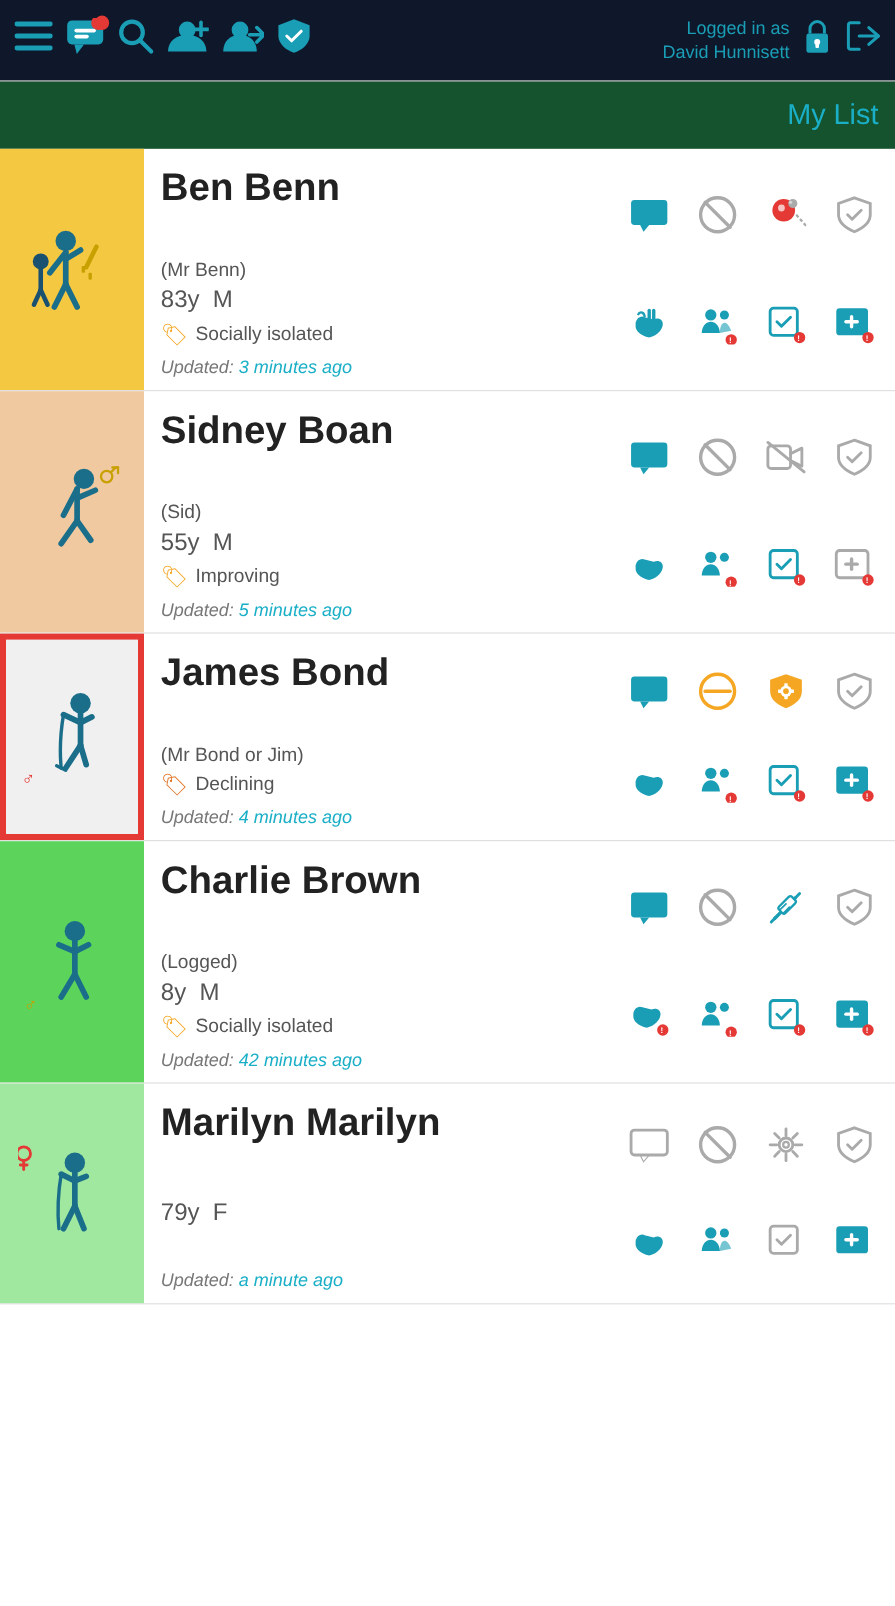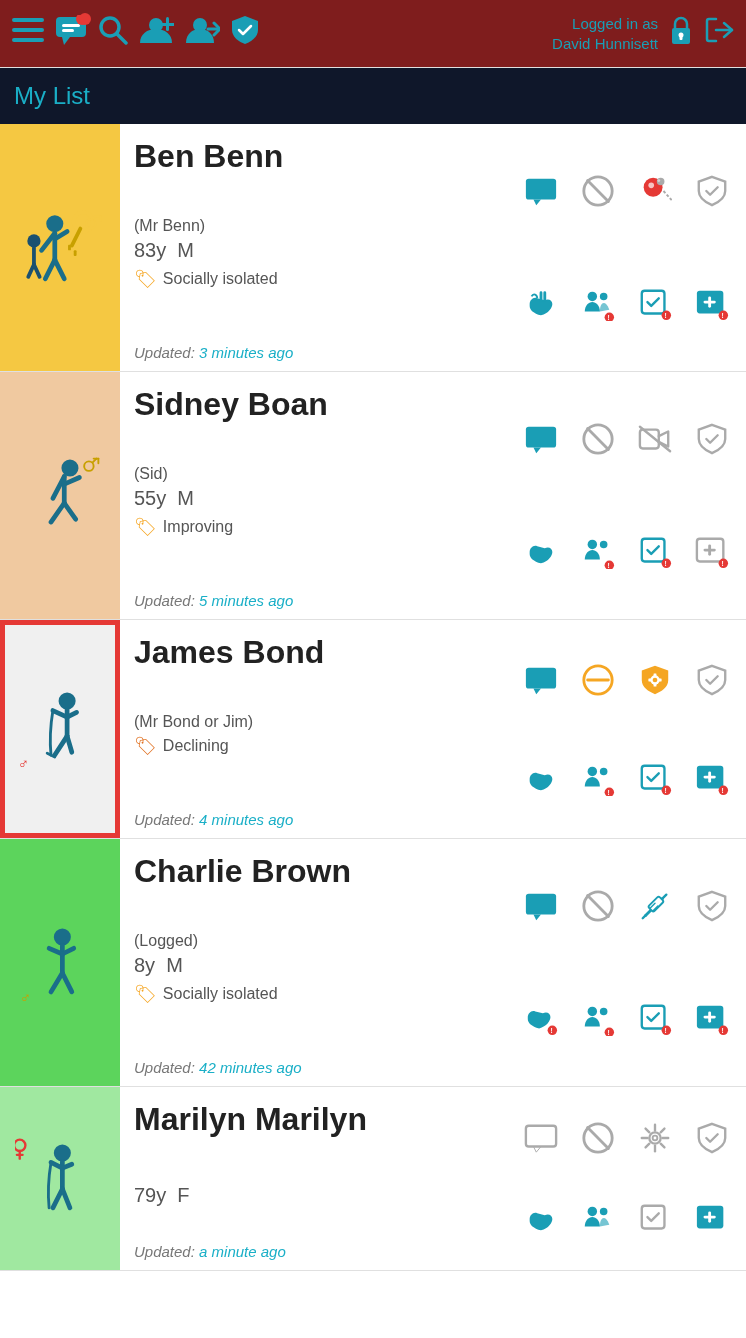--- a/index.html
+++ b/index.html
@@ -5,21 +5,21 @@
     * { box-sizing: border-box; margin: 0; padding: 0; }
     body {
       width: 746px;
       min-height: 1338px;
       font-family: -apple-system, BlinkMacSystemFont, 'Helvetica Neue', Arial, sans-serif;
       background: #fff;
     }
 
     
     .top-nav {
-      background: #7f1d1d;
+      background: #0f172a;
       display: flex;
       align-items: center;
       justify-content: space-between;
       padding: 8px 12px;
       border-bottom: 1px solid #e0e0e0;
       height: 68px;
     }
     .nav-left {
       display: flex;
       align-items: center;
@@ -56,22 +56,22 @@
       display: block;
     }
     .nav-icon-right {
       color: #1a9eb5;
       font-size: 26px;
       cursor: pointer;
     }
 
     
     .page-title-bar {
-      background: #0f172a;
-      text-align: left;
+      background: #14532d;
+      text-align: right;
       padding: 14px;
     }
     .page-title-bar h1 {
       color: #1aafc7;
       font-size: 24px;
       font-weight: 500;
     }
 
     
     .patient-list {
@@ -135,21 +135,20 @@
     .tag-icon {
       font-size: 18px;
     }
     .tag-label {
       color: #555;
     }
     .patient-updated {
       font-size: 15px;
       color: #777;
       font-style: italic;
-      margin-top: 46px;
     }
     .patient-updated span {
       color: #1aafc7;
     }
 
     
     .patient-actions {
       width: 240px;
       flex-shrink: 0;
       display: grid;

